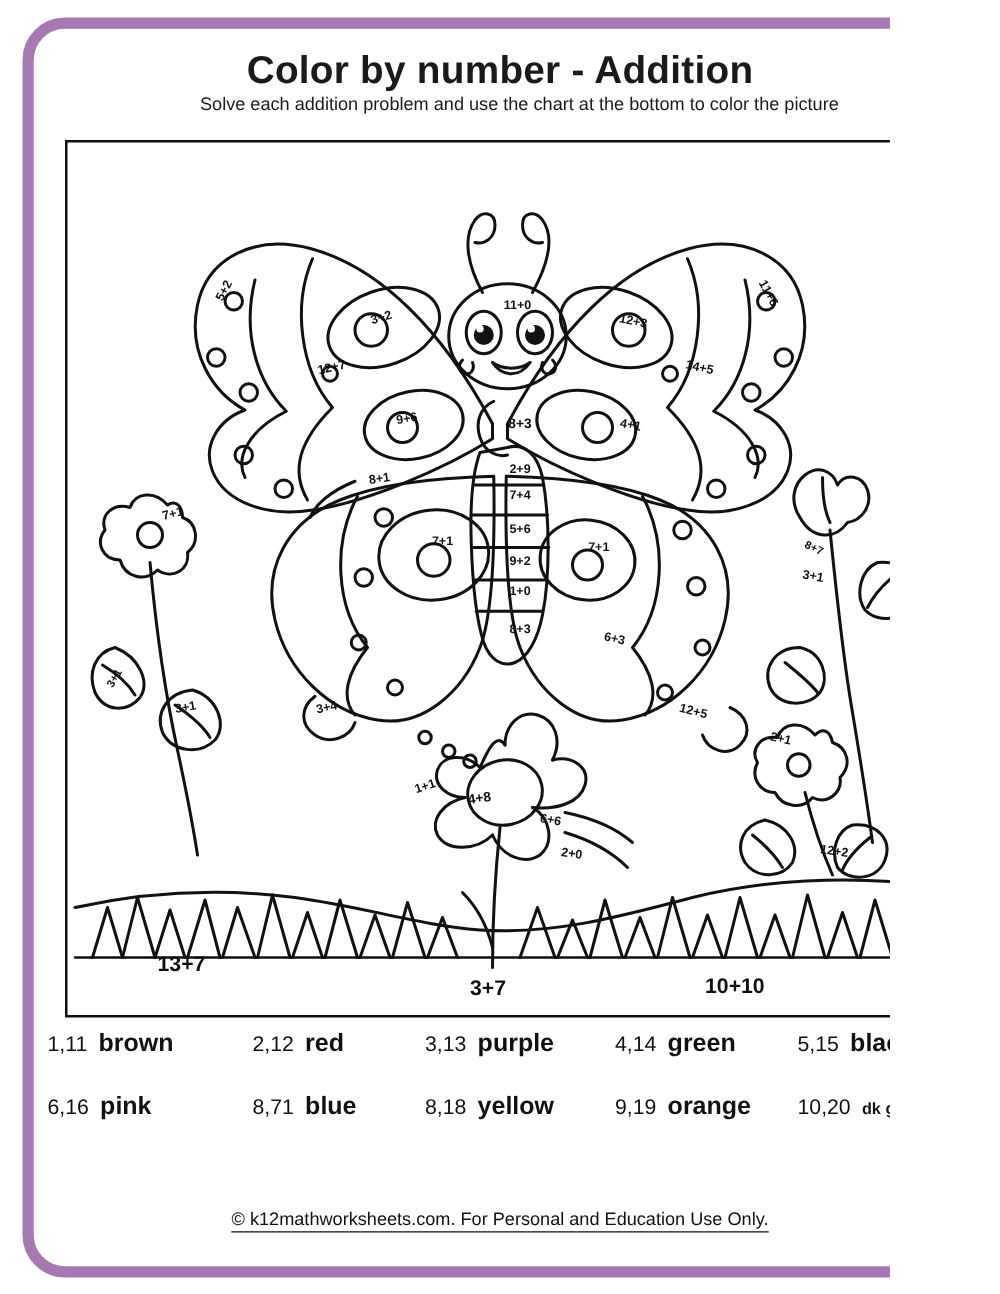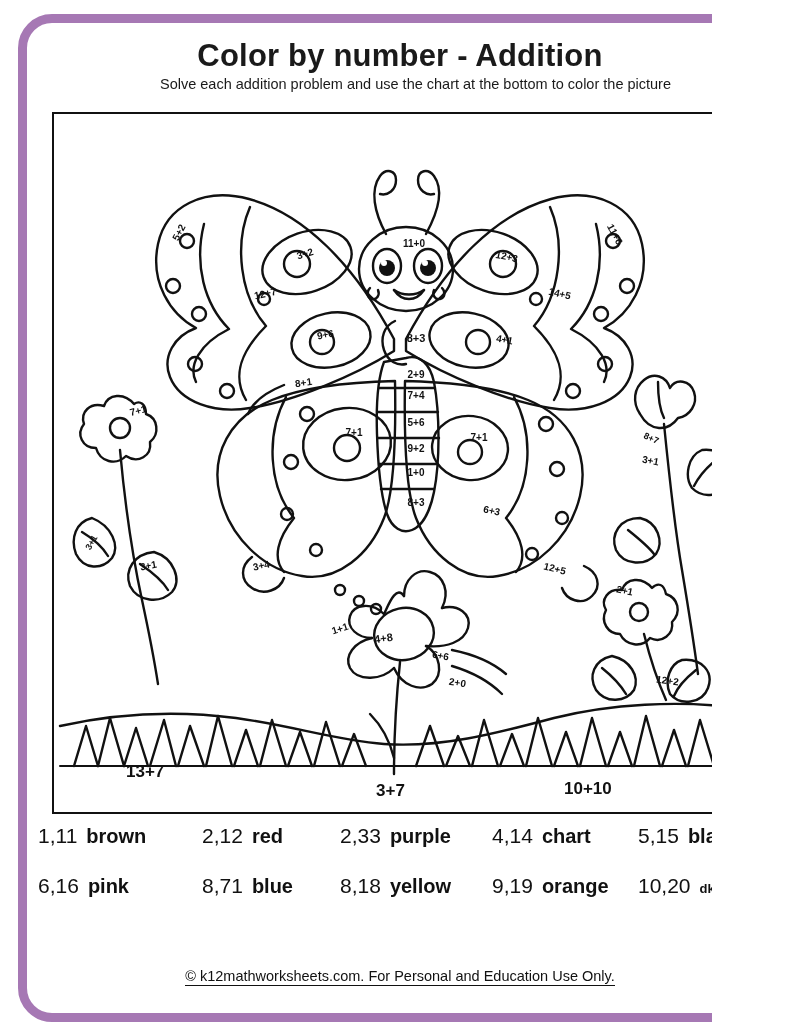--- a/index.html
+++ b/index.html
@@ -66,21 +66,21 @@
     align-items: baseline;
     height: 50px;
   }
   .legend-cell {
     display: flex;
     align-items: baseline;
     gap: 9px;
     white-space: nowrap;
   }
   .legend-nums {
-    font-size: 21px;
+    font-size: 17px;
     color: #111;
   }
   .legend-color {
     font-size: 20px;
     font-weight: bold;
     color: #111;
   }
   .legend-color.small { font-size: 13px; }
 
   #footer {
@@ -330,26 +330,26 @@
     <div class="legend-row">
       <div class="legend-cell" style="width:164px">
         <span class="legend-nums">1,11</span>
         <span class="legend-color">brown</span>
       </div>
       <div class="legend-cell" style="width:138px">
         <span class="legend-nums">2,12</span>
         <span class="legend-color">red</span>
       </div>
       <div class="legend-cell" style="width:152px">
-        <span class="legend-nums">2,33</span>
+        <span class="legend-nums">3,13</span>
         <span class="legend-color">purple</span>
       </div>
       <div class="legend-cell" style="width:146px">
         <span class="legend-nums">4,14</span>
-        <span class="legend-color">chart</span>
+        <span class="legend-color">green</span>
       </div>
       <div class="legend-cell">
         <span class="legend-nums">5,15</span>
         <span class="legend-color">black</span>
       </div>
     </div>
     <div class="legend-row">
       <div class="legend-cell" style="width:164px">
         <span class="legend-nums">6,16</span>
         <span class="legend-color">pink</span>

